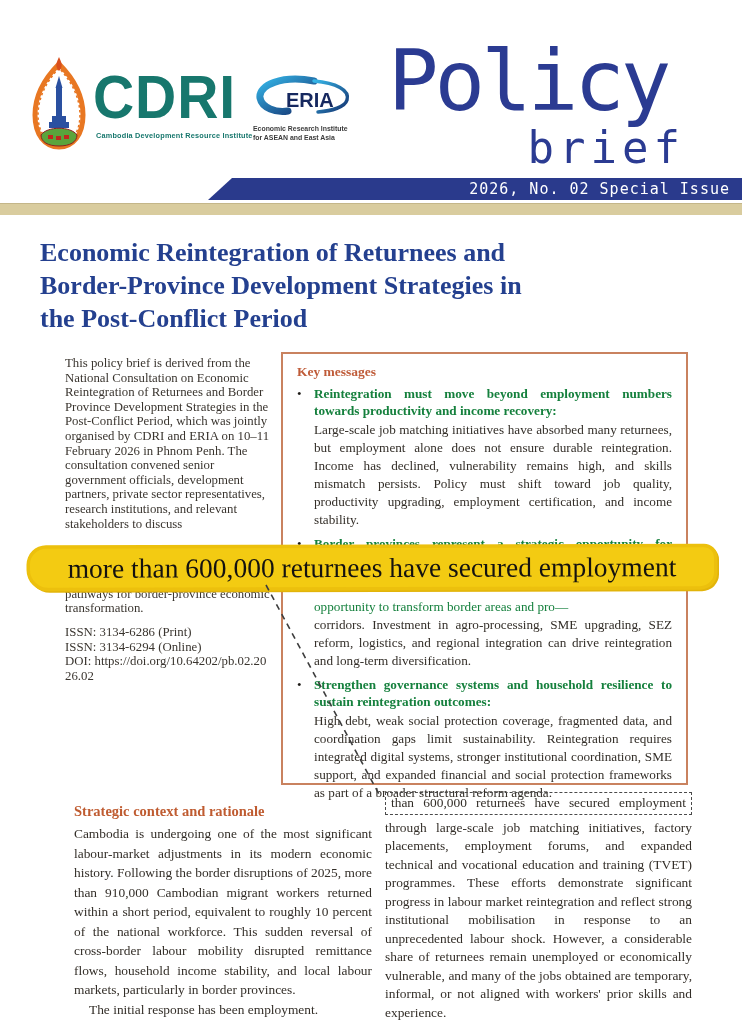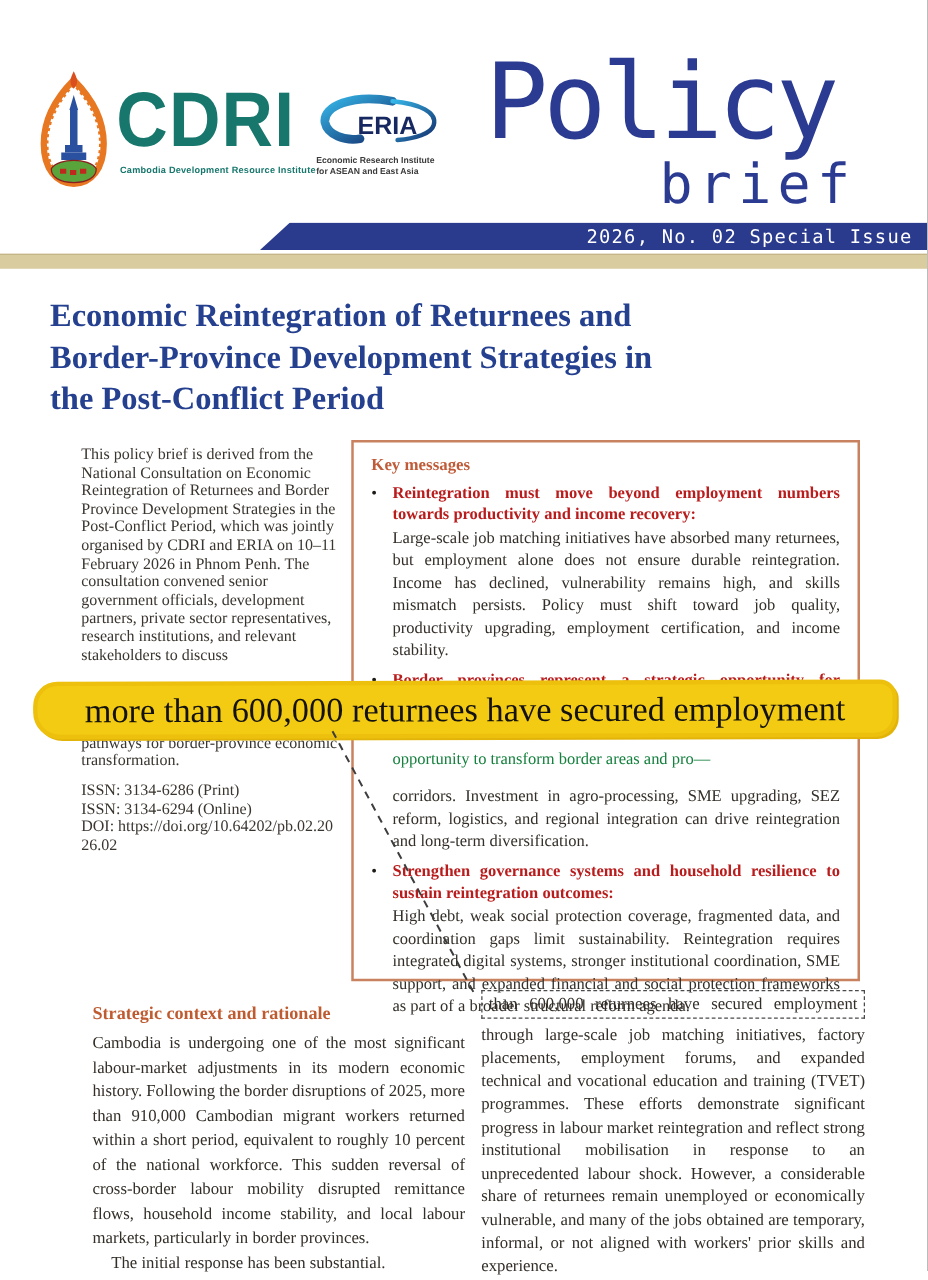--- a/index.html
+++ b/index.html
@@ -60,21 +60,21 @@
   
   .key-box{
     position:absolute;left:281px;top:352px;width:407px;height:433px;
     box-sizing:border-box;border:2px solid #c9825f;background:#fff;
     padding:10px 14px 8px 14px;
   }
   .key-heading{font-weight:bold;font-size:13.5px;line-height:16px;color:#bf5b38;margin:0 0 5px 0;}
   .kb-list{margin:0;padding:0;list-style:none;}
   .kb-item{display:grid;grid-template-columns:17px 1fr;margin-bottom:6px;}
   .kb-item .marker{font-size:13px;line-height:17px;color:#1d1a16;}
-  .kb-lead{font-weight:bold;font-size:13.2px;line-height:17px;color:#b91c1c;text-align:justify;}
+  .kb-lead{font-weight:bold;font-size:13.2px;line-height:17px;color:#15803d;text-align:justify;}
   .kb-body{font-size:13.2px;line-height:18px;text-align:justify;margin-top:2px;}
   .kb-occluded-gap{height:29px;}
   .kb-fragment{font-size:13.2px;line-height:18px;white-space:nowrap;overflow:hidden;
     text-align:justify;color:#15803d;}
   
   .strategic{position:absolute;left:74px;top:801px;width:298px;}
   .section-heading{font-weight:bold;font-size:14.5px;line-height:20px;color:#bf5b30;margin:0;}
   .strategic .para{font-size:13.4px;line-height:19.5px;text-align:justify;margin-top:3px;}
   .strategic .para2{font-size:13.4px;line-height:19.5px;text-align:justify;text-indent:15px;margin-top:0;}
   .right-col{position:absolute;left:385px;top:792px;width:307px;}
@@ -162,37 +162,37 @@
           <div class="kb-lead">Reintegration must move beyond employment numbers towards productivity and income recovery:</div>
           <div class="kb-body">Large-scale job matching initiatives have absorbed many returnees, but employment alone does not ensure durable reintegration. Income has declined, vulnerability remains high, and skills mismatch persists. Policy must shift toward job quality, productivity upgrading, employment certification, and income stability.</div>
         </div>
       </li>
       <li class="kb-item">
         <span class="marker">•</span>
         <div>
           <div class="kb-lead">Border provinces represent a strategic opportunity for economic diversification:</div>
           <div class="kb-occluded-gap"></div>
           <div class="kb-fragment">opportunity to transform border areas and pro—</div>
-          <div class="kb-body" style="margin-top:12px">corridors. Investment in agro-processing, SME upgrading, SEZ reform, logistics, and regional integration can drive reintegration and long-term diversification.</div>
+          <div class="kb-body" style="margin-top:0">corridors. Investment in agro-processing, SME upgrading, SEZ reform, logistics, and regional integration can drive reintegration and long-term diversification.</div>
         </div>
       </li>
       <li class="kb-item">
         <span class="marker">•</span>
         <div>
           <div class="kb-lead">Strengthen governance systems and household resilience to sustain reintegration outcomes:</div>
           <div class="kb-body">High debt, weak social protection coverage, fragmented data, and coordination gaps limit sustainability. Reintegration requires integrated digital systems, stronger institutional coordination, SME support, and expanded financial and social protection frameworks as part of a broader structural reform agenda.</div>
         </div>
       </li>
     </ul>
   </section>
 
   <section class="strategic">
     <h2 class="section-heading">Strategic context and rationale</h2>
     <div class="para">Cambodia is undergoing one of the most significant labour-market adjustments in its modern economic history. Following the border disruptions of 2025, more than 910,000 Cambodian migrant workers returned within a short period, equivalent to roughly 10 percent of the national workforce. This sudden reversal of cross-border labour mobility disrupted remittance flows, household income stability, and local labour markets, particularly in border provinces.</div>
-    <div class="para2">The initial response has been substantial.</div>
+    <div class="para2">The initial response has been employment.</div>
   </section>
 
   <section class="right-col">
     <div class="dashed-box">than 600,000 returnees have secured employment</div>
     <div class="para">through large-scale job matching initiatives, factory placements, employment forums, and expanded technical and vocational education and training (TVET) programmes. These efforts demonstrate significant progress in labour market reintegration and reflect strong institutional mobilisation in response to an unprecedented labour shock. However, a considerable share of returnees remain unemployed or economically vulnerable, and many of the jobs obtained are temporary, informal, or not aligned with workers' prior skills and experience.</div>
   </section>
 
   <svg class="leader-svg">
     <line x1="266" y1="585" x2="380" y2="796" stroke="#3d3d3d" stroke-width="1.6" stroke-dasharray="6 5"></line>
   </svg>

